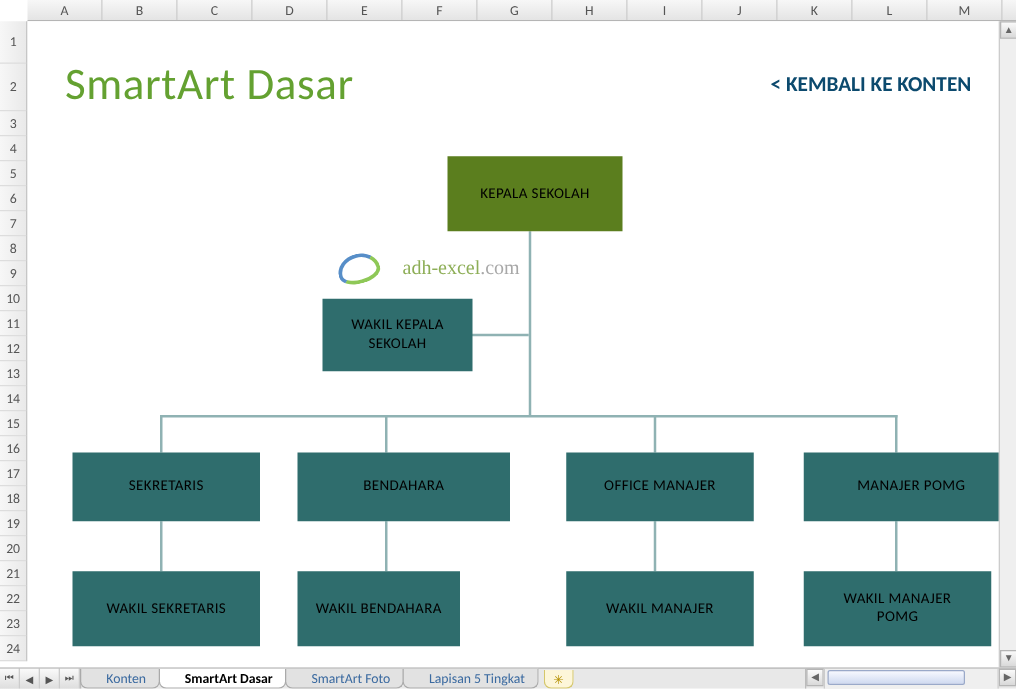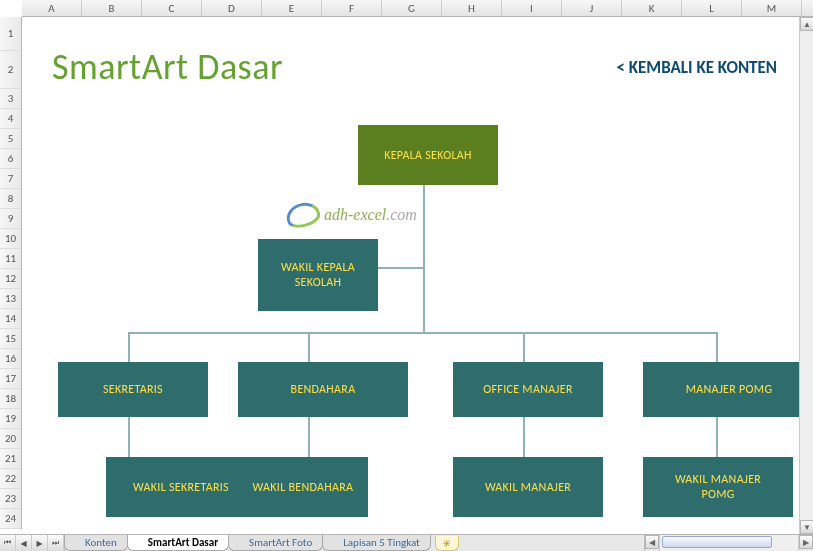--- a/index.html
+++ b/index.html
@@ -67,45 +67,44 @@
   }
   .chart {
     position: absolute;
     left: 36px; top: 100px;
     right: 28px;
     height: 420px;
   }
   .node {
     position: absolute;
     background: #2F6D6D;
-    color: #fde047;
+    color: #000000;
     font-size: 12px;
     display: flex;
     align-items: center;
     justify-content: center;
     text-align: center;
     padding: 4px 6px;
     line-height: 1.25;
     font-weight: 400;
     letter-spacing: 0.3px;
   }
   .node.top { background: #5B7E1E; }
   .connector {
     position: absolute;
     background: #8fb2b3;
   }
   .watermark {
     position: absolute;
-    left: 264px; top: 186px;
+    left: 248px; top: 186px;
     display: flex;
     align-items: center;
-    gap: 4px;
+    gap: 18px;
     opacity: 0.85;
     pointer-events: none;
-    font-style: italic;
   }
   .watermark .wm-arc {
     width: 34px; height: 24px;
     border: 3px solid #3a7bbf;
     border-right-color: #7bbf3a;
     border-bottom-color: #7bbf3a;
     border-radius: 50% 50% 50% 50% / 60% 60% 40% 40%;
     transform: rotate(-15deg);
     background: #fff;
   }
@@ -269,38 +268,38 @@
     <div class="connector" style="left:465px; top:215px; width:2px; height:30px;"></div>
     <div class="connector" style="left:658px; top:215px; width:2px; height:30px;"></div>
     <div class="connector" style="left:70px; top:300px; width:2px; height:40px;"></div>
     <div class="connector" style="left:250px; top:300px; width:2px; height:40px;"></div>
     <div class="connector" style="left:465px; top:300px; width:2px; height:40px;"></div>
     <div class="connector" style="left:658px; top:300px; width:2px; height:40px;"></div>
 
     <div class="node top" style="left:300px; top:8px; width:140px; height:60px;">
       <span>KEPALA SEKOLAH</span>
     </div>
-    <div class="node" style="left:200px; top:122px; width:120px; height:72px;">
+    <div class="node" style="left:200px; top:122px; width:120px; height:58px;">
       <span><span>WAKIL KEPALA</span><br><span>SEKOLAH</span></span>
     </div>
 
     <div class="node" style="left:0px; top:245px; width:150px; height:55px;">
       <span>SEKRETARIS</span>
     </div>
     <div class="node" style="left:180px; top:245px; width:170px; height:55px;">
       <span>BENDAHARA</span>
     </div>
     <div class="node" style="left:395px; top:245px; width:150px; height:55px;">
       <span>OFFICE MANAJER</span>
     </div>
     <div class="node" style="left:585px; top:245px; width:172px; height:55px;">
       <span>MANAJER POMG</span>
     </div>
 
-    <div class="node" style="left:0px; top:340px; width:150px; height:60px;margin-left:48px;">
+    <div class="node" style="left:0px; top:340px; width:150px; height:60px;">
       <span>WAKIL SEKRETARIS</span>
     </div>
     <div class="node" style="left:180px; top:340px; width:130px; height:60px;">
       <span>WAKIL BENDAHARA</span>
     </div>
     <div class="node" style="left:395px; top:340px; width:150px; height:60px;">
       <span>WAKIL MANAJER</span>
     </div>
     <div class="node" style="left:585px; top:340px; width:150px; height:60px;">
       <span><span>WAKIL MANAJER</span><br><span>POMG</span></span>

